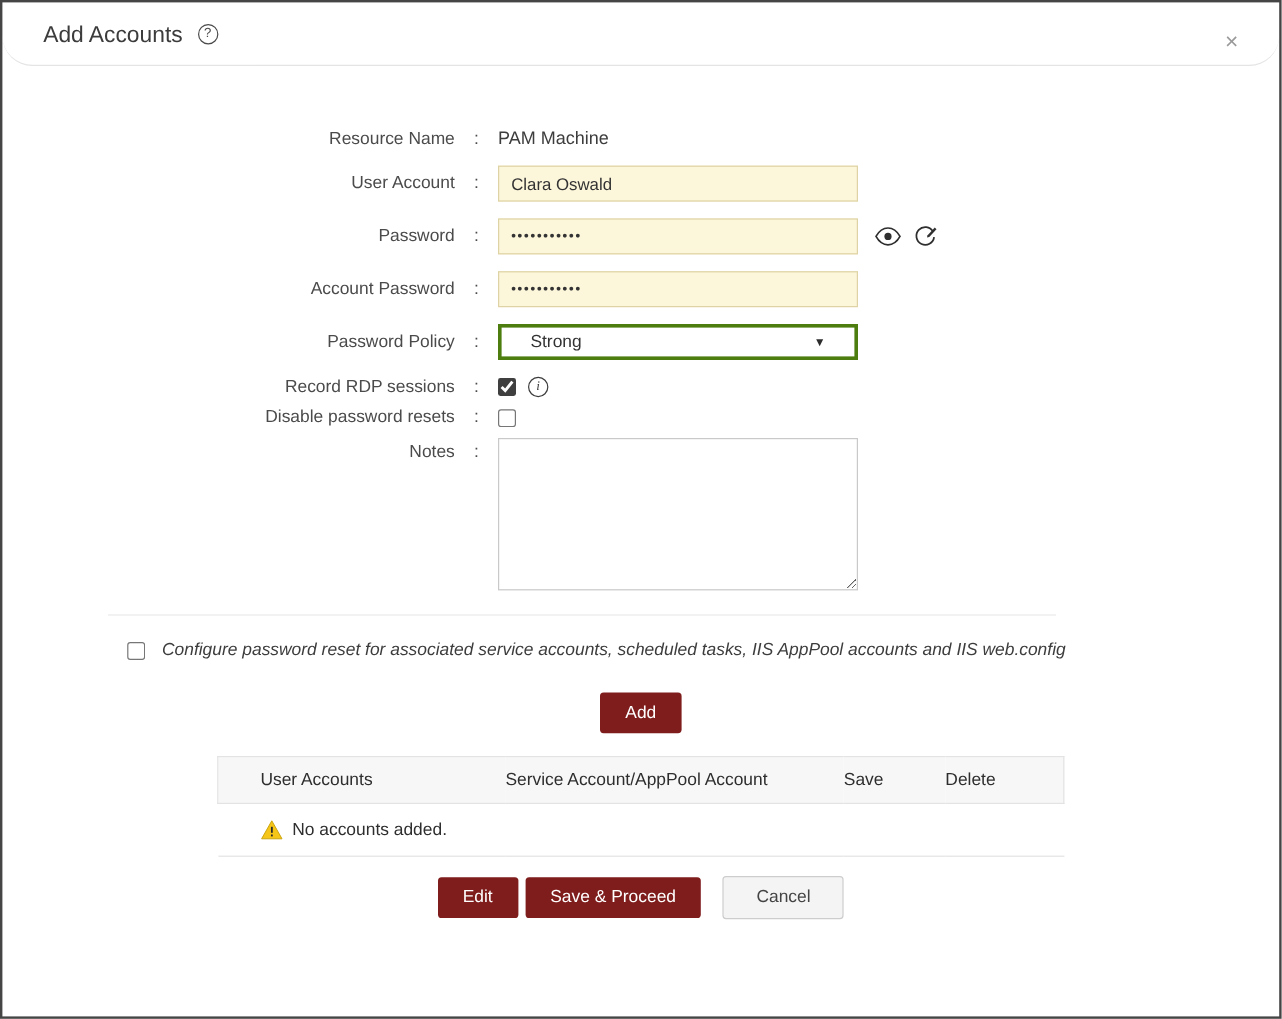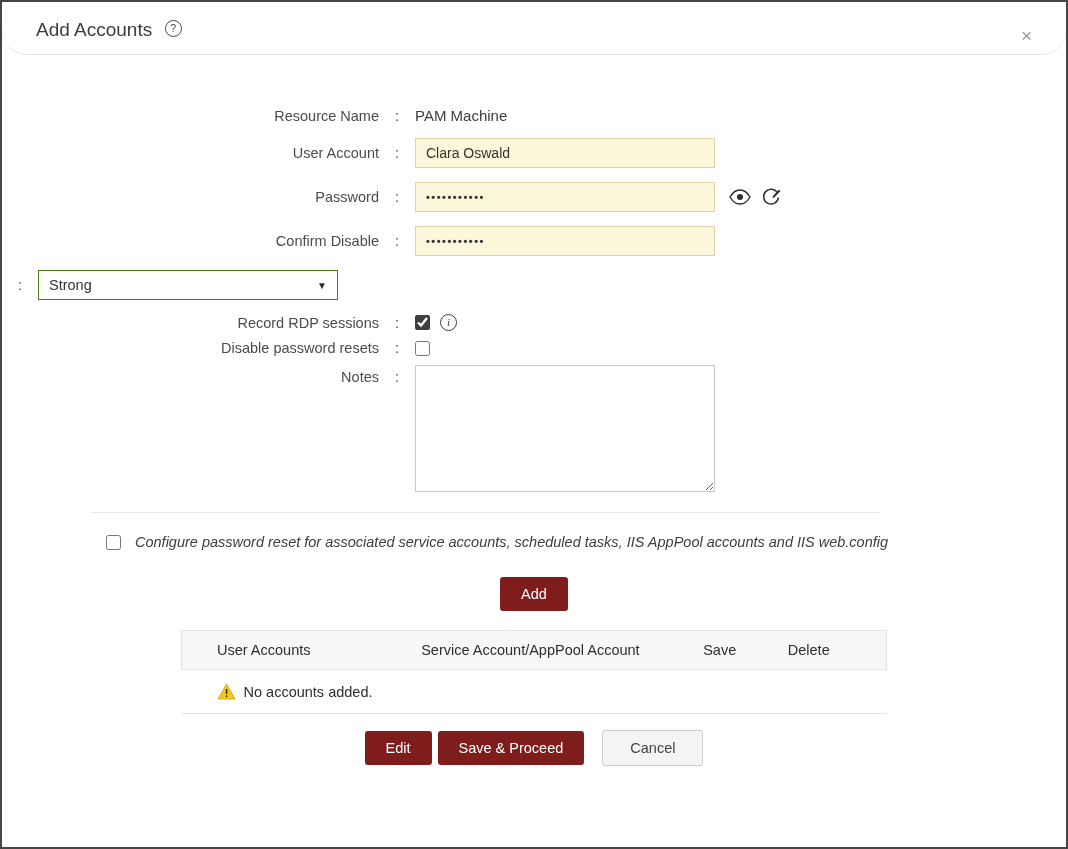--- a/index.html
+++ b/index.html
@@ -83,26 +83,26 @@
   }
   .text-input.masked {
     font-size: 11px;
     letter-spacing: 1.5px;
     font-weight: 700;
   }
   .static-value { font-size: 15px; color: #3d3d3d; }
 
   .select-box {
     width: 300px; height: 30px;
-    border: 1px solid #4d7c0f;
+    border: 3px solid #4d7c0f;
     background: #fff;
     display: flex;
     justify-content: space-between;
     align-items: center;
-    padding: 0 10px;
+    padding: 0 24px;
     font-size: 14.5px;
     color: #333;
     cursor: pointer;
   }
   .select-caret { font-size: 10px; color: #2d2d2d; }
 
   .pw-icons { display: flex; align-items: center; margin-left: 14px; gap: 10px; }
   .icon-btn { background: none; border: none; cursor: pointer; padding: 0; line-height: 0; }
 
   input[type="checkbox"] {
@@ -248,28 +248,29 @@
           <svg width="20" height="20" viewBox="0 0 20 20">
             <path d="M16.5 6 A7.4 7.4 0 1 0 17.4 10.6" fill="none" stroke="#2f2f2f" stroke-width="1.5"></path>
             <path d="M12 9 L18 2.6 L19.4 4 L13.4 10.4 L11.4 11 Z" fill="#2f2f2f"></path>
           </svg>
         </button>
       </span>
     </div>
   </div>
 
   <div class="form-row">
-    <div class="form-label">Confirm Disable</div>
+    <div class="form-label">Account Password</div>
     <div class="colon">:</div>
     <div class="field-wrap">
       <input type="text" class="text-input masked" value="•••••••••••" style="">
     </div>
   </div>
 
   <div class="form-row">
+    <div class="form-label">Password Policy</div>
     <div class="colon">:</div>
     <div class="select-box">
       <span>Strong</span>
       <span class="select-caret">▼</span>
     </div>
   </div>
 
   <div class="form-row tight">
     <div class="form-label">Record RDP sessions</div>
     <div class="colon">:</div>

